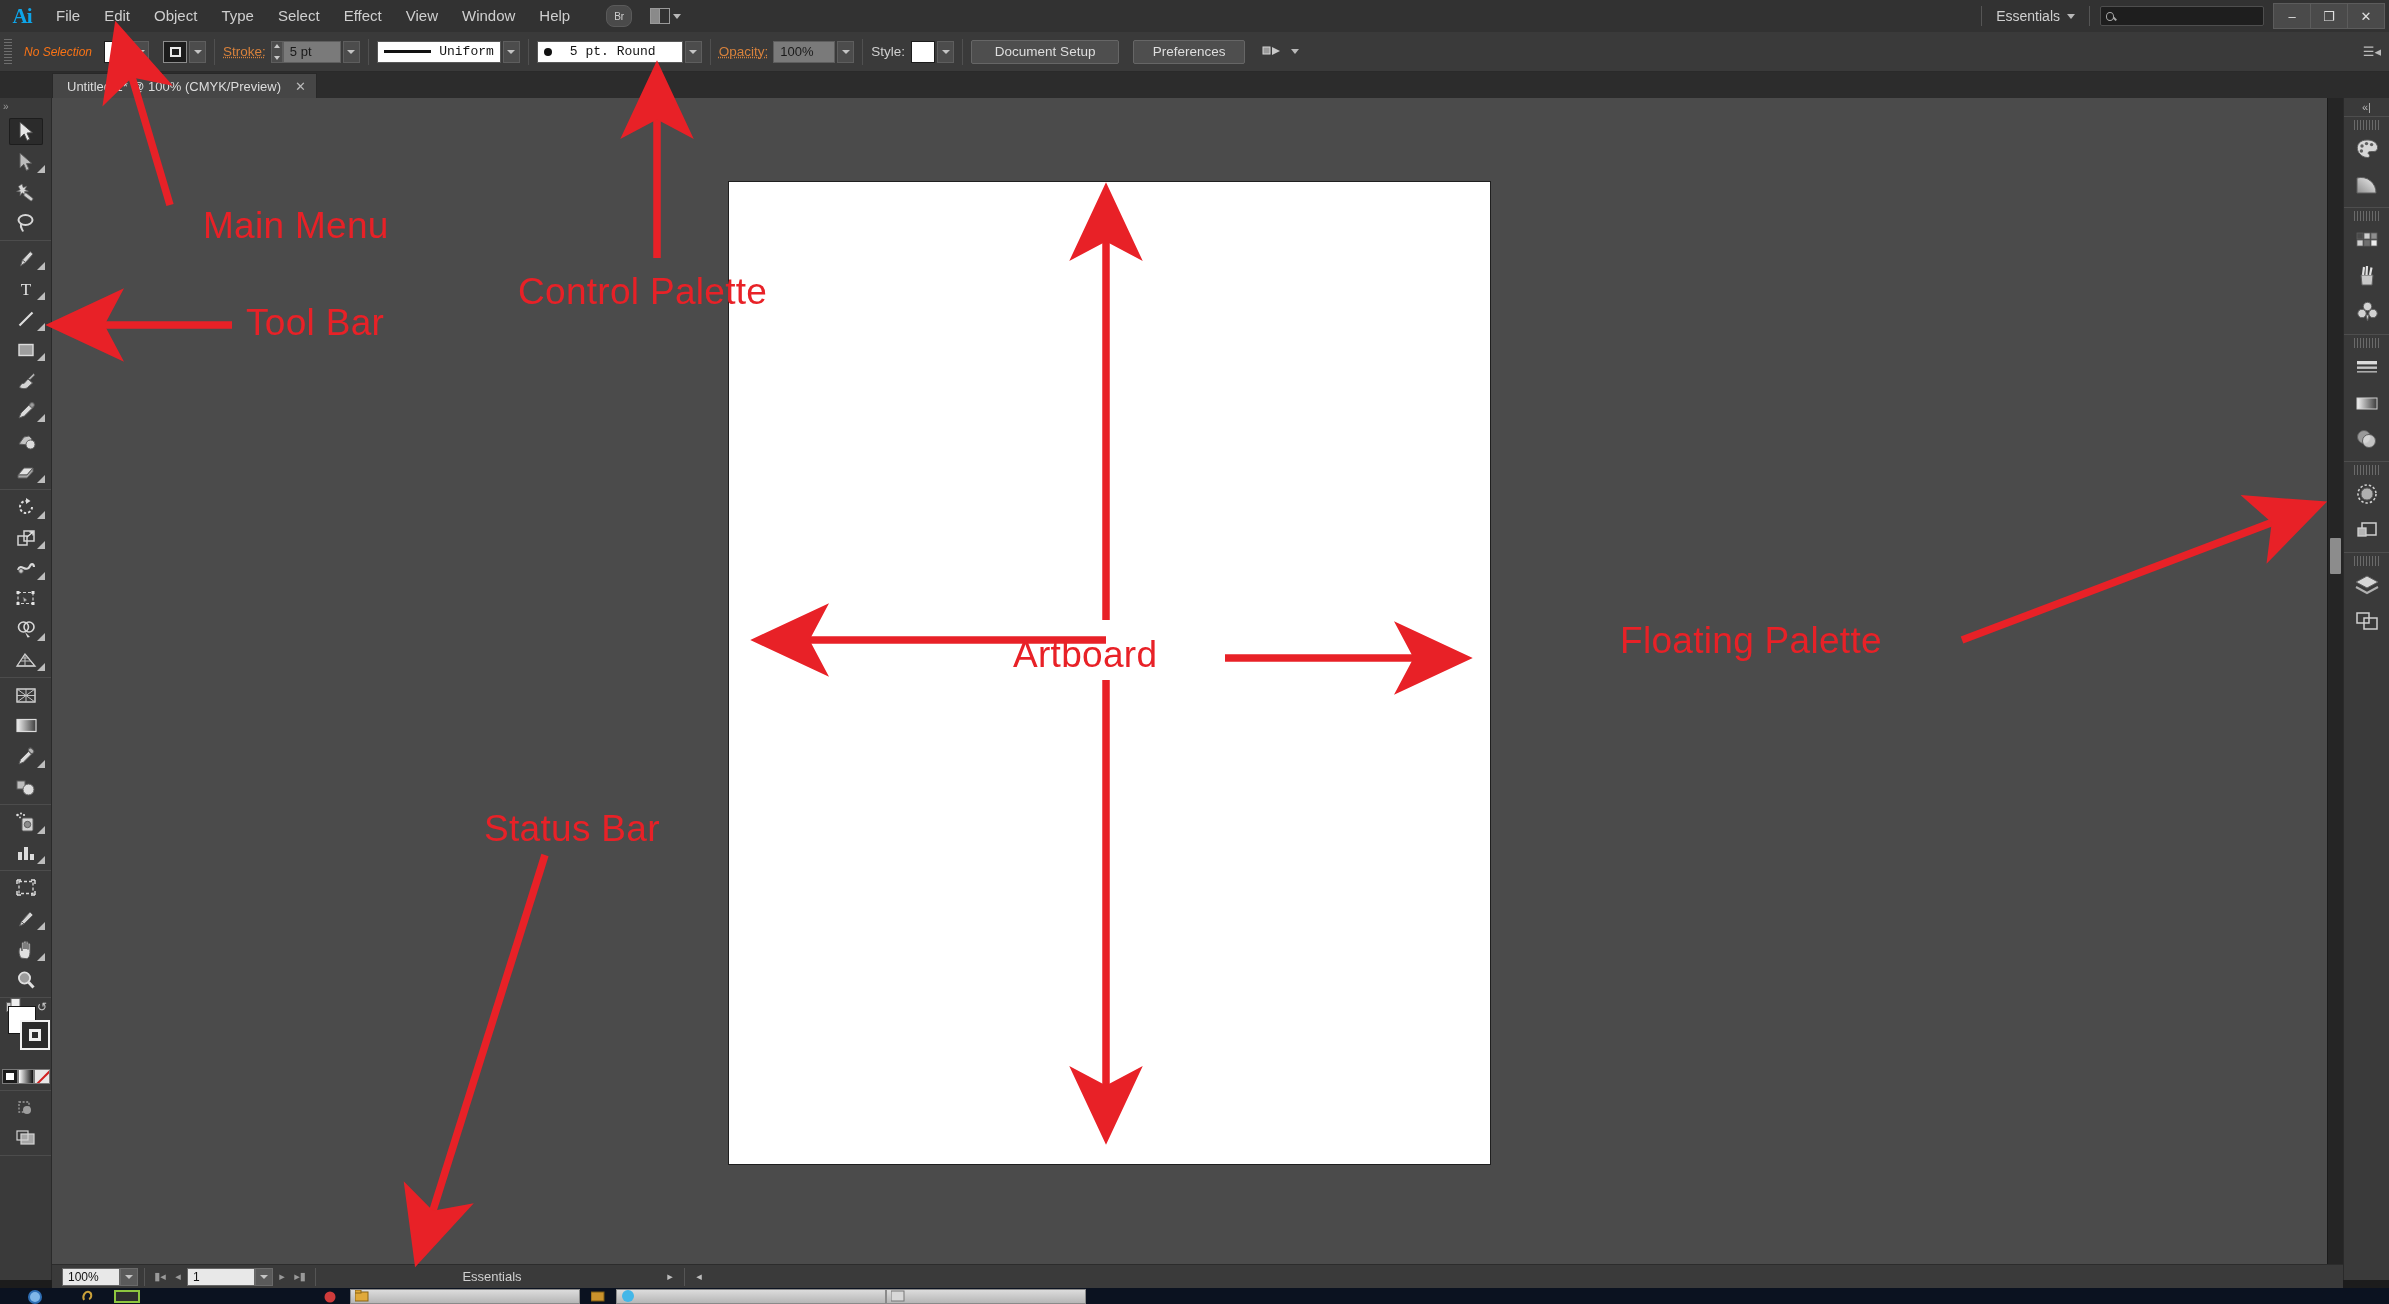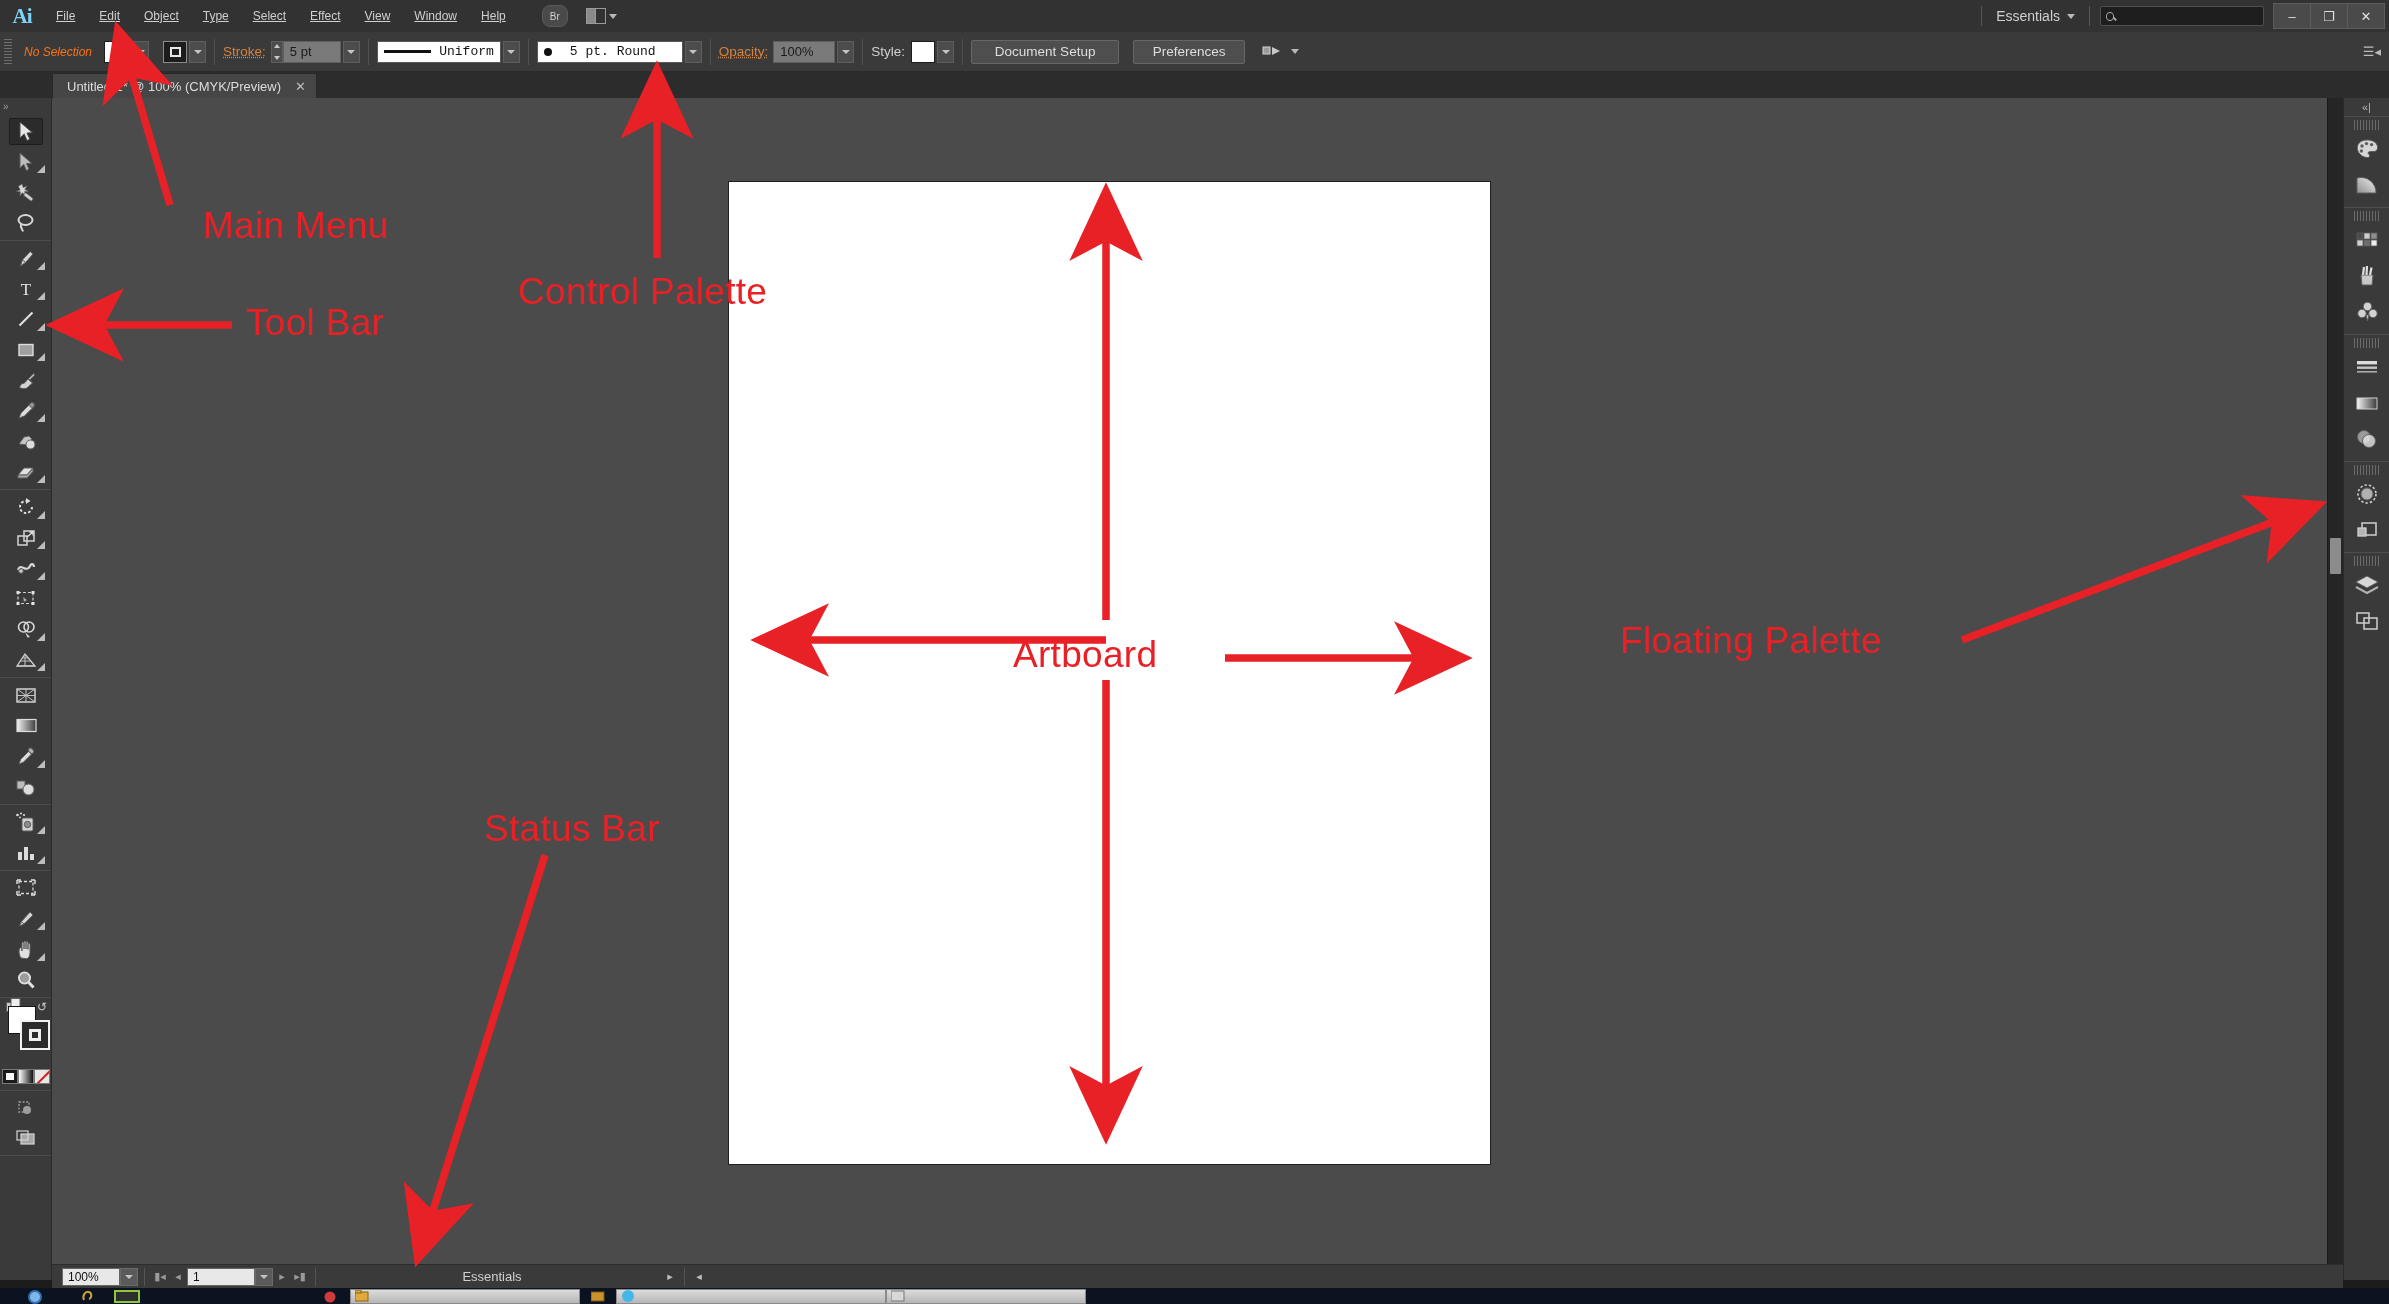--- a/index.html
+++ b/index.html
@@ -11,26 +11,26 @@
     -webkit-font-smoothing:antialiased;
   }
 
   
   #menubar{
     position:absolute; left:0; top:0; width:2389px; height:32px;
     background:#323232; display:flex; align-items:center;
   }
   #ai-logo{
     width:44px; height:32px; display:flex; align-items:center; justify-content:center;
-    font-size:21px; font-weight:bold; color:#7dd3fc; letter-spacing:-1px;
+    font-size:21px; font-weight:bold; color:#0ea5e9; letter-spacing:-1px;
     font-family:"Liberation Serif", serif;
   }
   .menu-item{
-    padding:0 12px; height:32px; line-height:32px; font-size:12px; color:#cfcfcf;
-    cursor:default; white-space:nowrap;text-decoration:underline;
+    padding:0 12px; height:32px; line-height:32px; font-size:15px; color:#cfcfcf;
+    cursor:default; white-space:nowrap;
   }
   #menu-sep{ width:18px; }
   .tb-icon-btn{
     width:26px; height:22px; margin-left:6px; border:1px solid #5a5a5a; background:#4a4a4a;
     display:flex; align-items:center; justify-content:center; font-size:10px; color:#d0d0d0;
     border-radius:8px;
   }
   #arrange-btn{ margin-left:18px; display:flex; align-items:center; gap:3px; }
   .arrange-grid{ width:20px; height:16px; border:1px solid #9a9a9a; display:flex; }
   .arrange-grid i{ display:block; width:50%; height:100%; background:#8a8a8a; border-right:1px solid #9a9a9a;}

